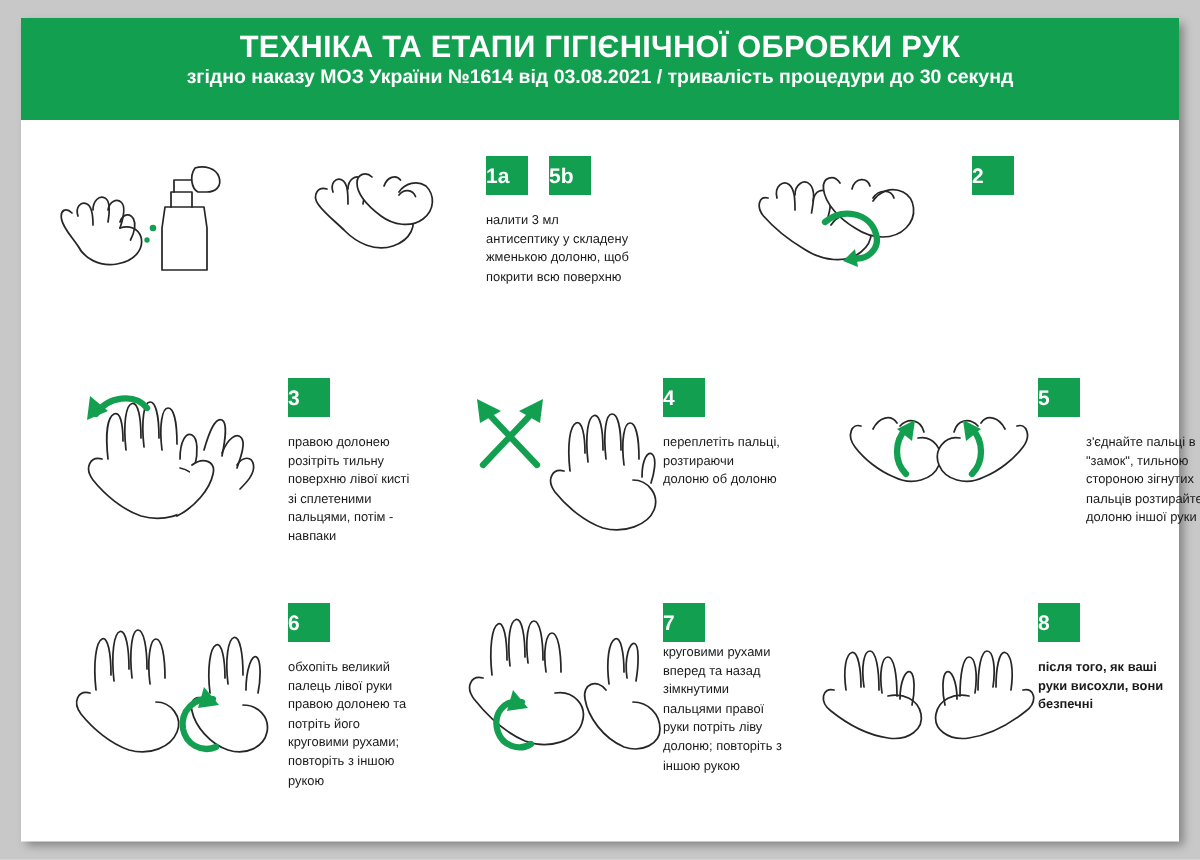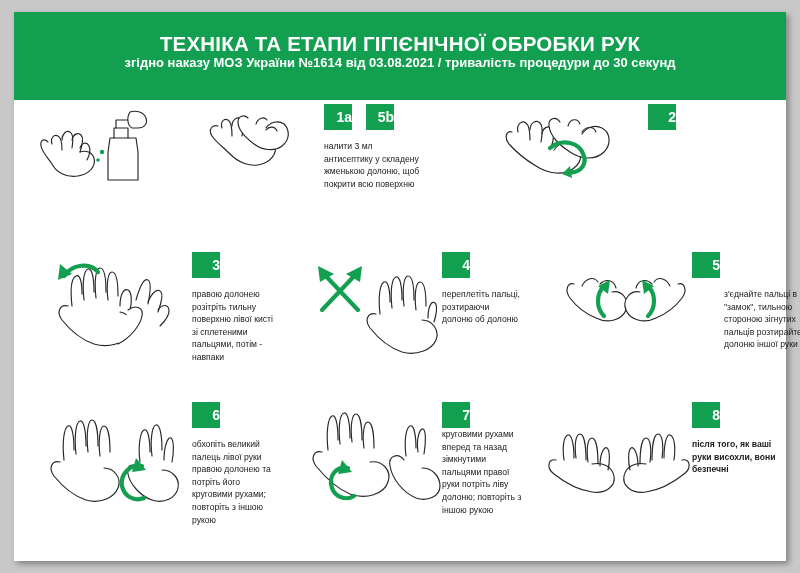--- a/index.html
+++ b/index.html
@@ -21,26 +21,26 @@
     height: 549px;
     background: #ffffff;
     box-shadow: 3px 3px 6px rgba(0,0,0,0.35);
     box-sizing: border-box;
   }
   .header {
     position: absolute;
     left: 0;
     top: 0;
     width: 100%;
-    height: 88px;
+    height: 68px;
     background: #12a050;
     color: #ffffff;
     text-align: center;
     box-sizing: border-box;
-    padding-top: 20px;
+    padding-top: 8px;
   }
   .header h1 {
     margin: 0;
     font-size: 20.5px;
     font-weight: bold;
     letter-spacing: 0.2px;
     line-height: 24px;
   }
   .header .sub {
     margin-top: 0;
@@ -57,21 +57,21 @@
   }
   .badge {
     position: absolute;
     background: #12a050;
     color: #fff;
     font-size: 14px;
     font-weight: bold;
     width: 28px;
     height: 26px;
     line-height: 26px;
-    text-align: right;
+    text-align: left;
   }
   .caption {
     position: absolute;
     font-size: 8.6px;
     line-height: 12.6px;
     color: #1a1a1a;
     white-space: pre-line;
   }
   .art {
     position: absolute;

